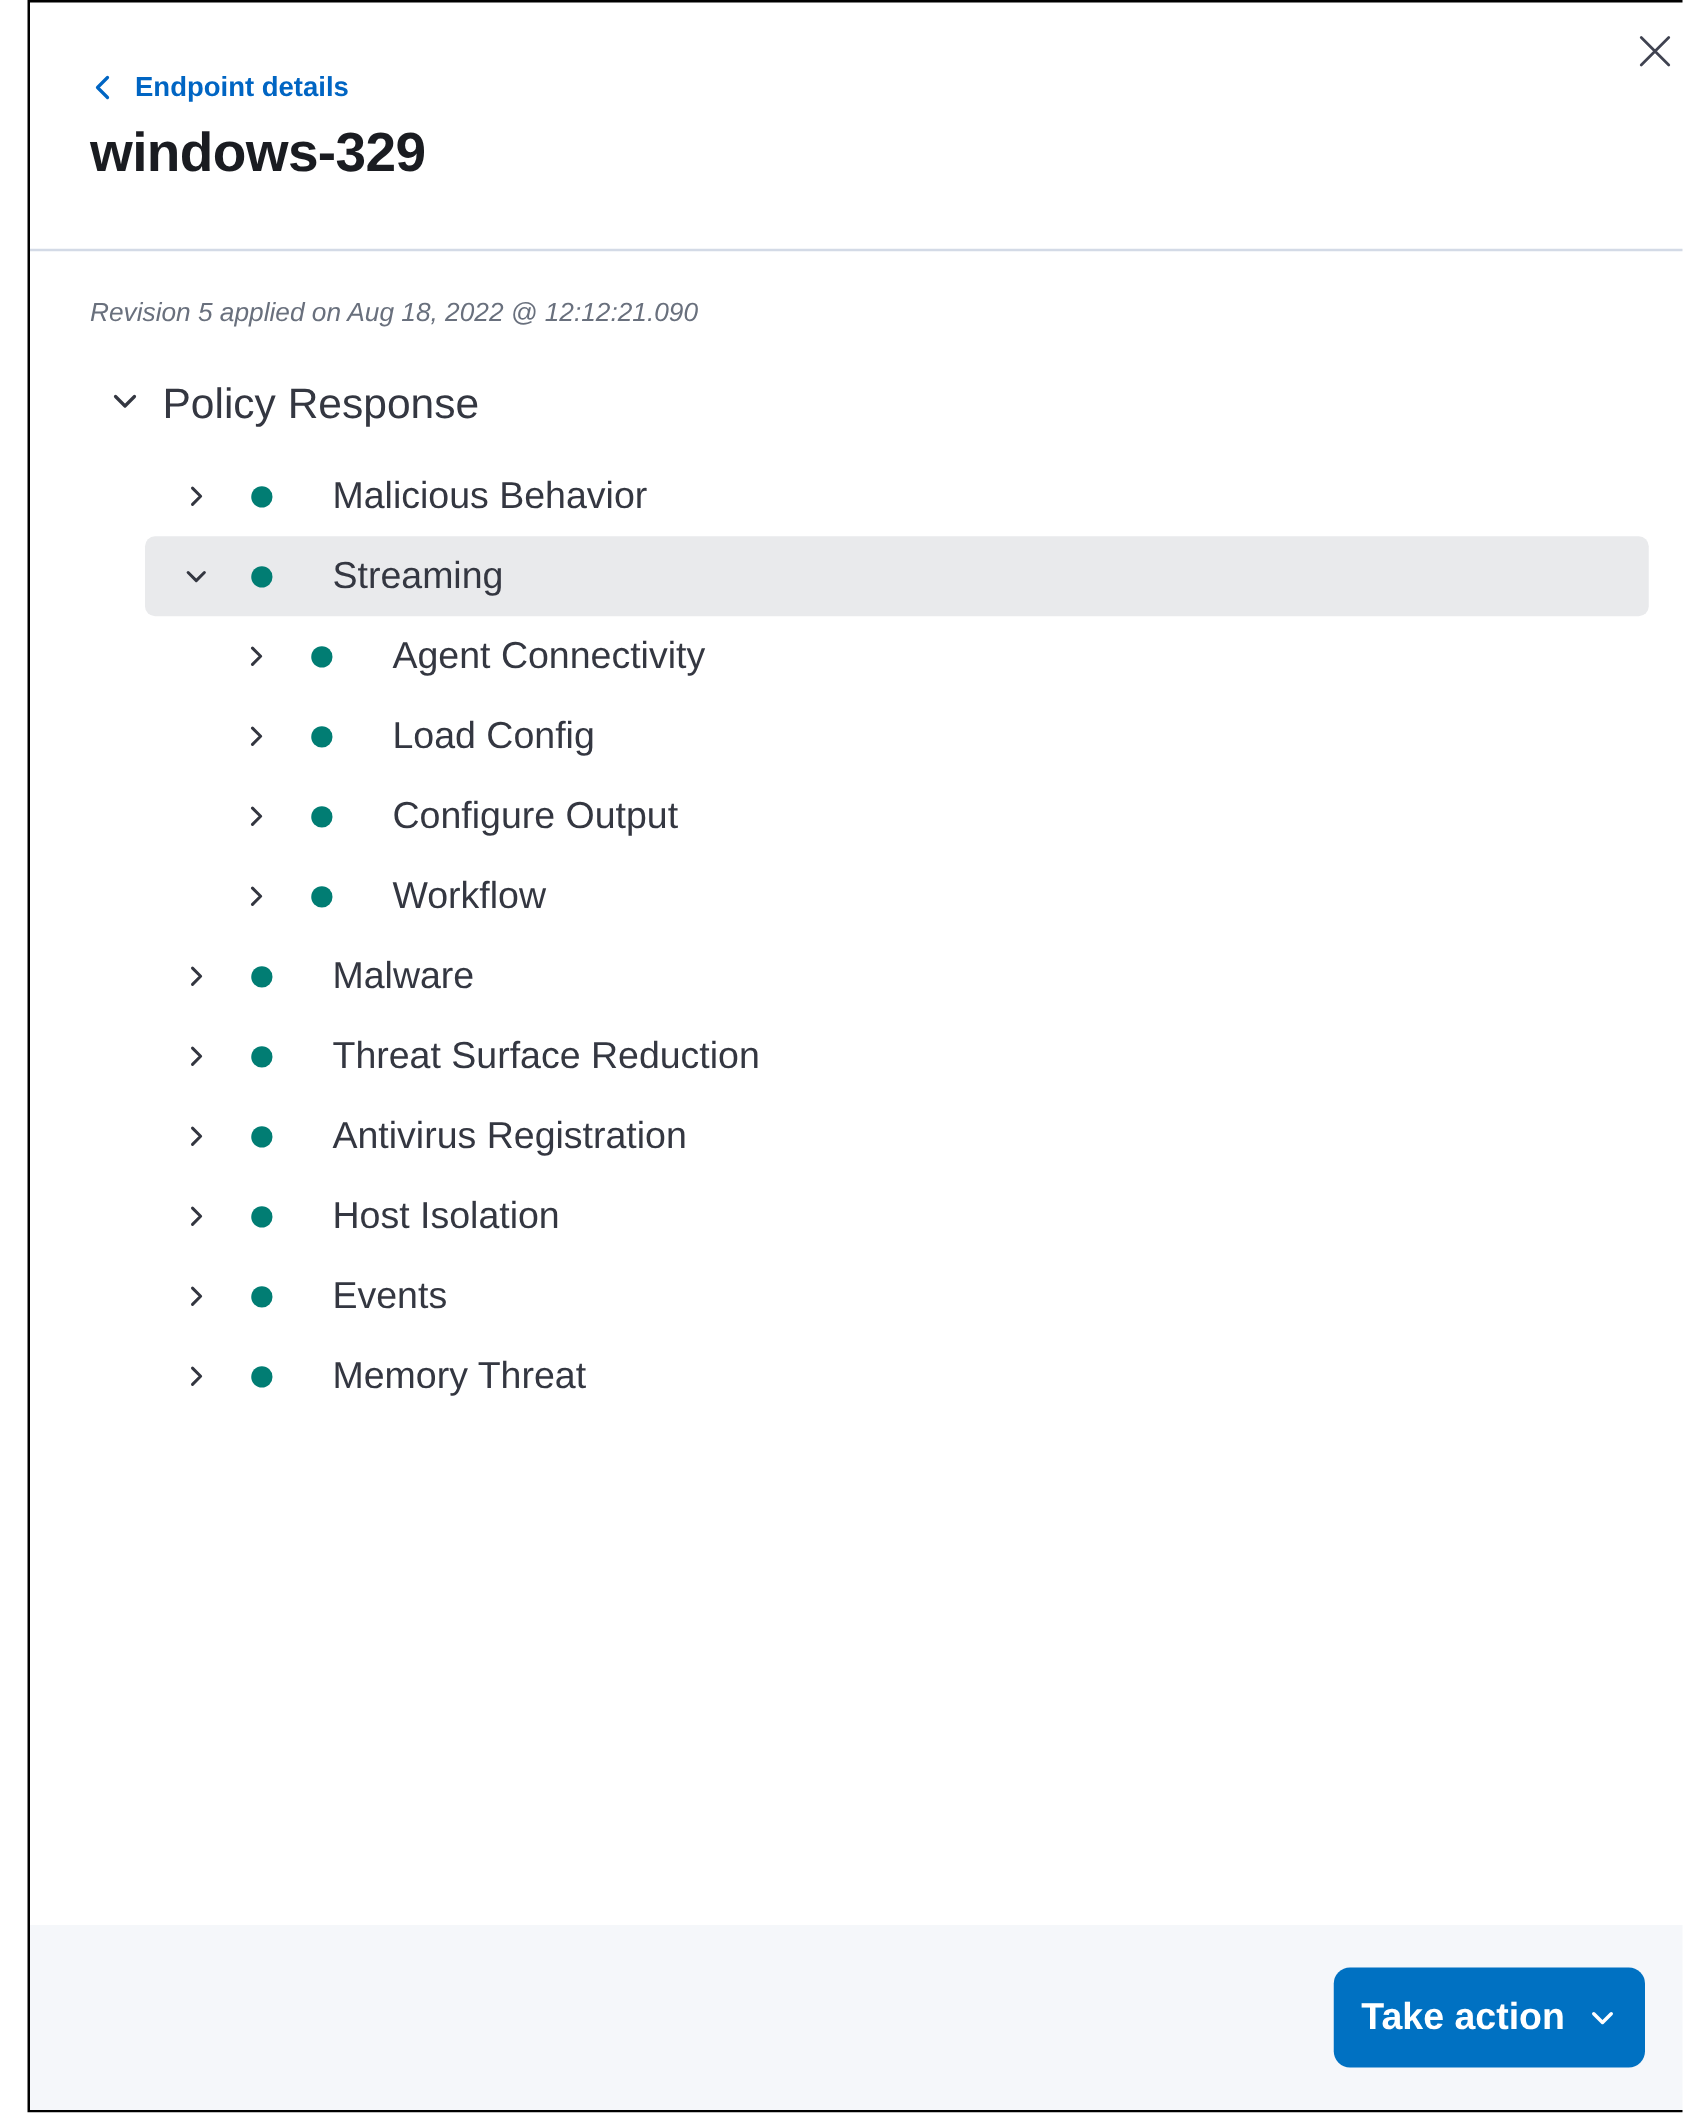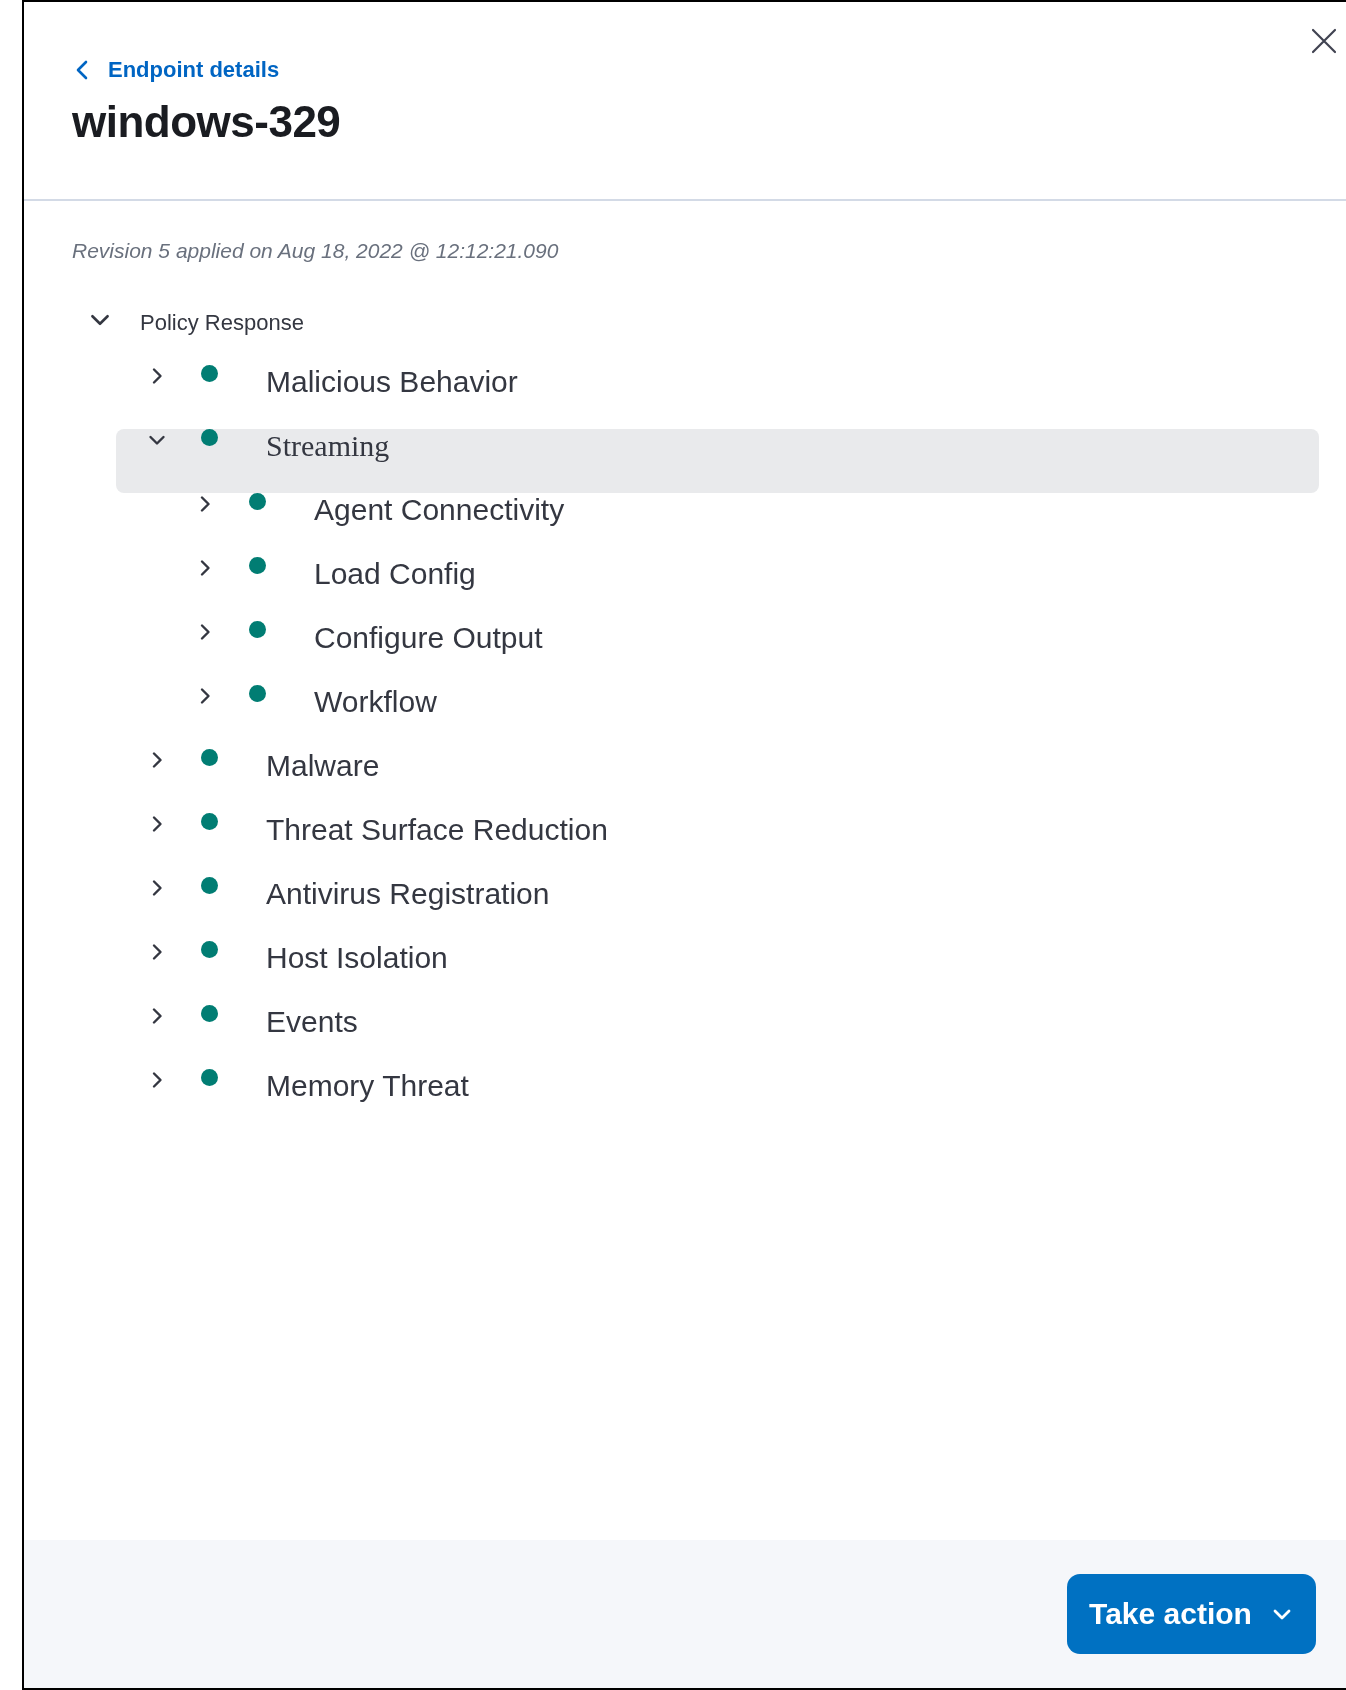--- a/index.html
+++ b/index.html
@@ -72,38 +72,38 @@
     line-height: 28px;
     color: var(--muted, #69707D);
     font-style: italic;
   }
   .tree-root-row {
     margin-top: 36px;
     display: flex;
     align-items: center;
     height: 44px;
     padding-left: 15px;
-    gap: 27px;
-    font-size: 22px;
+    gap: 17px;
+    font-size: 34px;
     color: var(--text, #343741);
     cursor: pointer;
     width: fit-content;
   }
   .tree-rows { margin-top: 20px; }
   .tree-row {
     margin-left: 44px;
     width: 1203px;
     height: 64px;
     display: flex;
-    align-items: flex-start;
+    align-items: center;
     border-radius: 8px;
     cursor: pointer;
     gap: 14px;
   }
-  .tree-row.selected { background: var(--selected, #E9EAEC); font-family: Liberation Serif, serif; }
+  .tree-row.selected { background: var(--selected, #E9EAEC); }
   .tree-row .expander {
     flex: none;
     margin-left: 30px;
     width: 22px;
     height: 22px;
     display: flex;
     align-items: center;
     justify-content: center;
   }
   .tree-row.level2 .expander { margin-left: 78px; }

